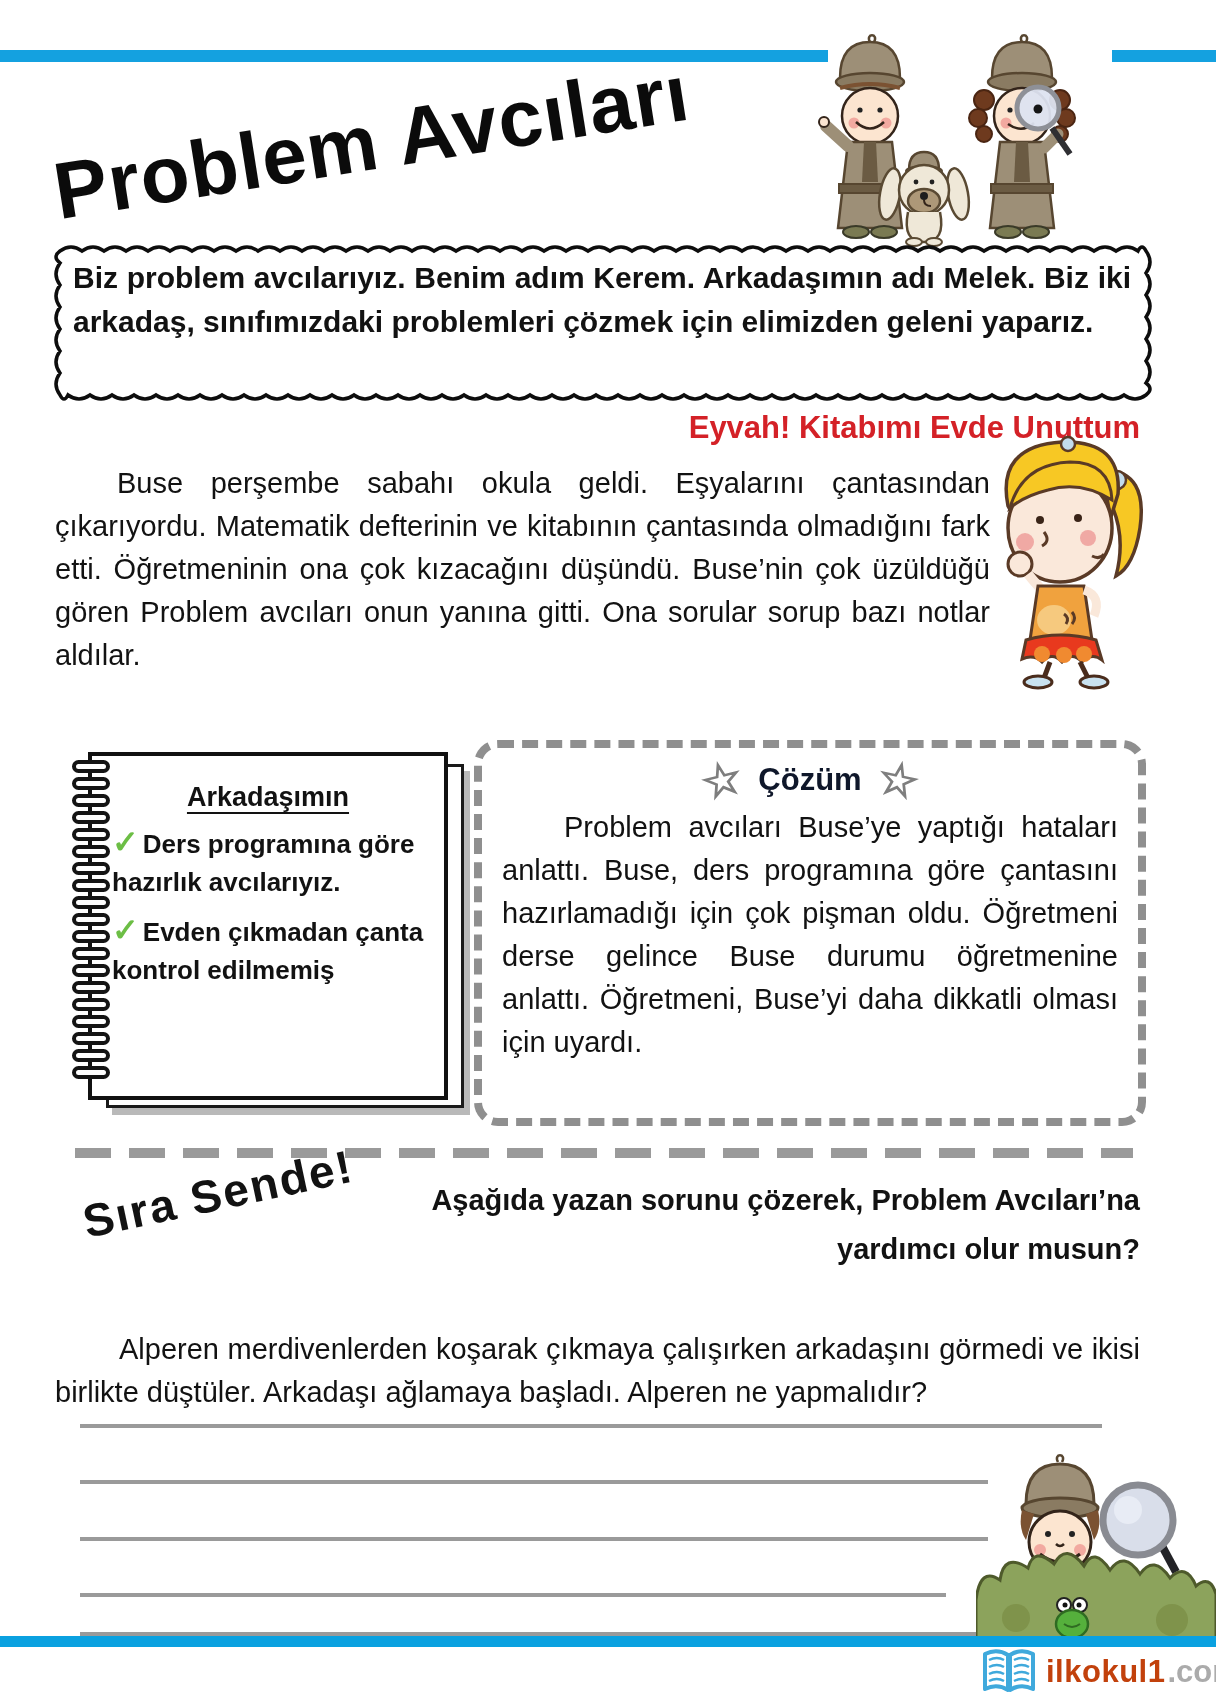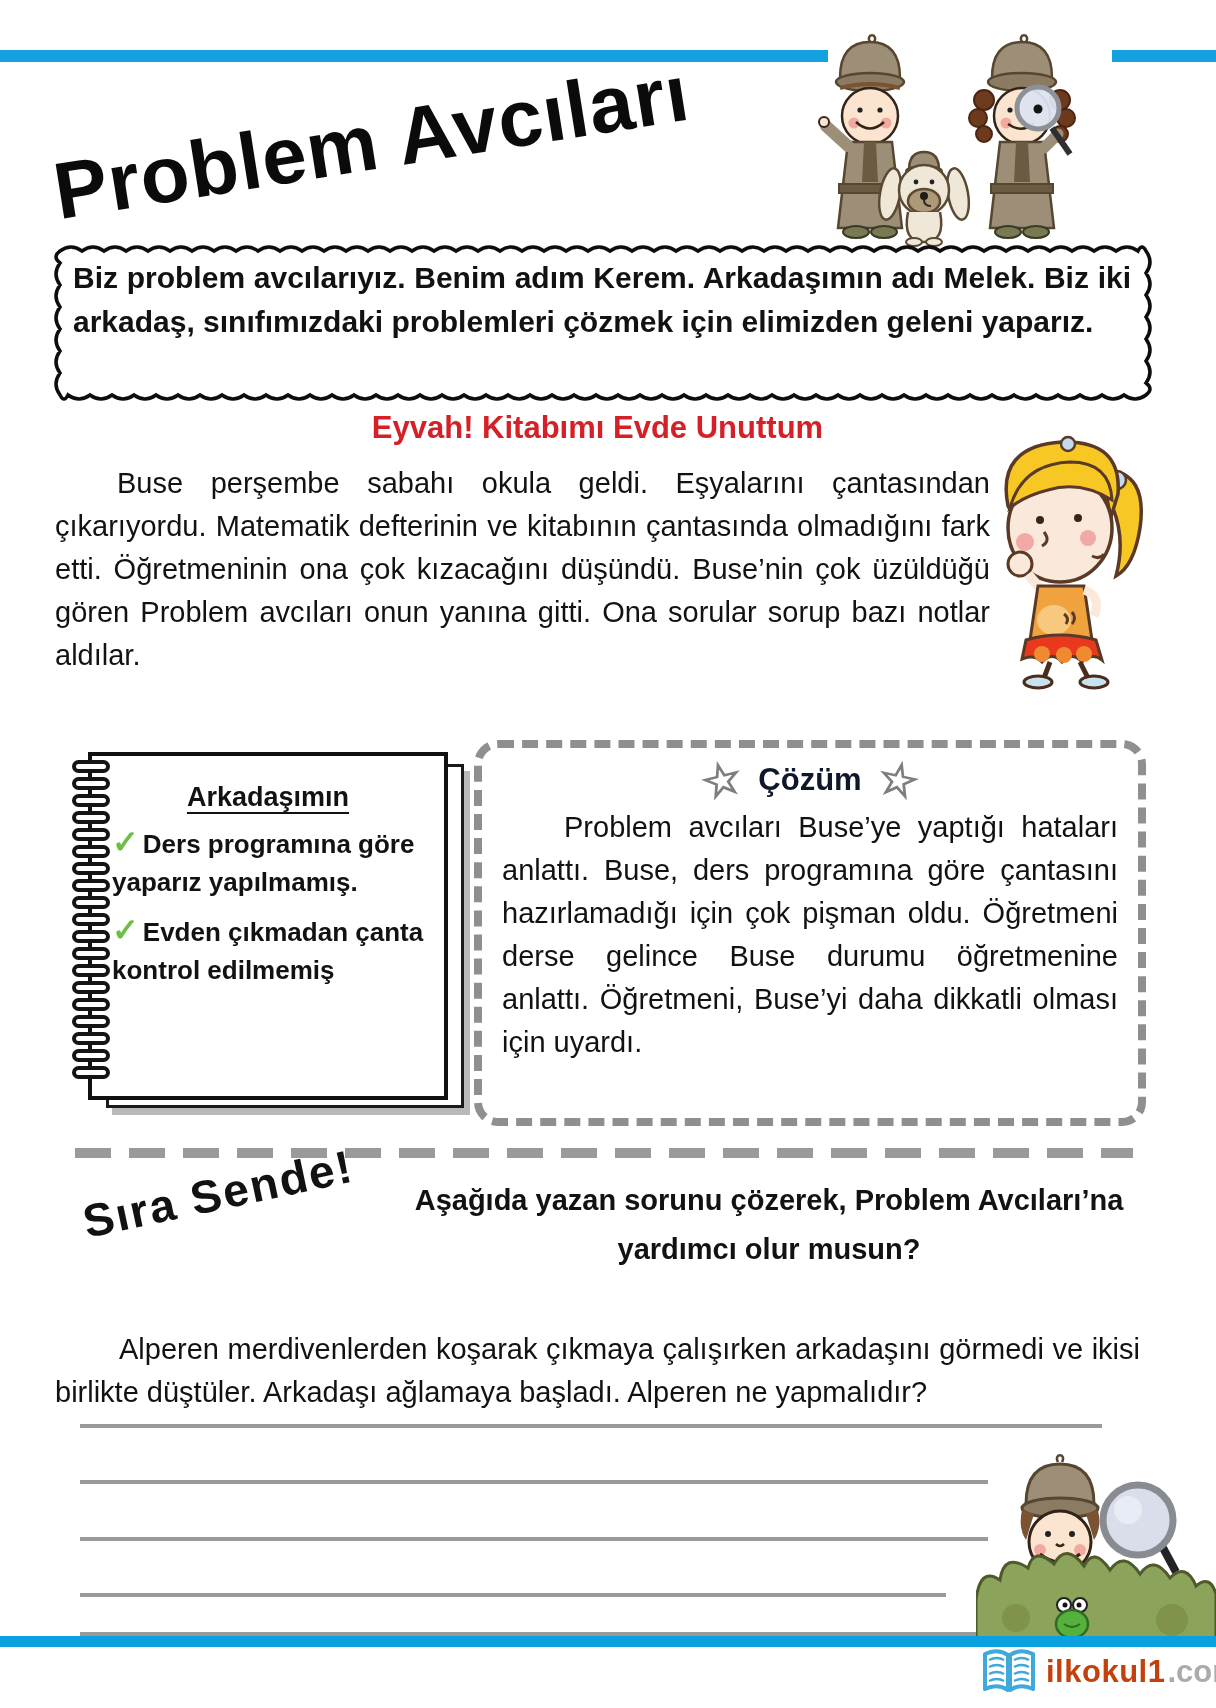--- a/index.html
+++ b/index.html
@@ -15,21 +15,21 @@
     transform:rotate(-9deg);transform-origin:left bottom;white-space:nowrap;
   }
   
   .intro-box{left:55px;top:246px;width:1096px;height:154px}
   .intro-box svg{position:absolute;left:0;top:0;overflow:visible}
   .intro-text{
     position:absolute;left:18px;top:10px;width:1058px;
     font-size:30px;font-weight:bold;line-height:44px;text-align:justify;
   }
   .story-heading{
-    left:55px;top:410px;width:1085px;text-align:center;
+    left:55px;top:410px;width:1085px;text-align:right;
     color:#D42127;font-size:31px;font-weight:bold;
   }
   .bodytext{font-size:29px;font-weight:normal;line-height:43px;text-align:justify}
   .indent{text-indent:62px}
   
   .notebook{left:88px;top:752px;width:380px;height:356px}
   .nb-back{position:absolute;left:18px;top:12px;width:352px;height:338px;
     background:#ffffff;border:3px solid #1a1a1a;box-shadow:6px 7px 0 #b9b9b9}
   .nb-front{position:absolute;left:0;top:0;width:352px;height:340px;
     background:#ffffff;border:4px solid #111}
@@ -46,21 +46,21 @@
   .sol-title{color:#0f172a;font-size:31px;font-weight:bold}
   .star{color:#7e7e7e;font-size:46px;line-height:46px;font-weight:bold}
   .star-l{transform:rotate(-14deg)}
   .star-r{transform:rotate(12deg)}
   
   .divider{left:75px;top:1148px;width:1058px;height:10px;
     background:repeating-linear-gradient(90deg,#9a9a9a 0 36px,transparent 36px 54px)}
   .your-turn{
     left:78px;top:1196px;font-size:46px;font-weight:bold;
     transform:rotate(-12deg);transform-origin:left top;white-space:nowrap;letter-spacing:2px}
-  .prompt{left:398px;top:1176px;width:742px;font-size:29px;font-weight:bold;line-height:49px;text-align:center}
+  .prompt{left:398px;top:1176px;width:742px;font-size:29px;font-weight:bold;line-height:49px;text-align:right}
   
   .ansline{height:4px;background:#9a9a9a}
   
   .footerbar{left:0;top:1636px;width:1216px;height:11px;background:#0AA1E0}
   .logo{left:980px;top:1646px;display:flex;align-items:center;gap:8px}
   .logo-text{font-size:31px;font-weight:bold;color:#c2410c;letter-spacing:.5px}
   .logo-suffix{font-size:31px;font-weight:bold;color:#ABABAB}
   svg{display:block}
 </style>
 </head>
@@ -179,21 +179,21 @@
   <line x1="100" y1="234" x2="108" y2="250" stroke="#4A2C1C" stroke-width="5"></line>
   <ellipse cx="58" cy="254" rx="14" ry="6" fill="#C9E2F0" stroke="#4A2C1C" stroke-width="3"></ellipse>
   <ellipse cx="114" cy="254" rx="14" ry="6" fill="#C9E2F0" stroke="#4A2C1C" stroke-width="3"></ellipse>
 </svg>
 </div>
 
 <div class="abs notebook">
   <div class="nb-back"></div>
   <div class="nb-front">
     <div class="nb-title">Arkadaşımın</div>
-    <div class="nb-item"><span class="check">✓</span><span>Ders programına göre yaparız yapılmamış.</span></div>
+    <div class="nb-item"><span class="check">✓</span><span>Ders programına göre hazırlık avcılarıyız.</span></div>
     <div class="nb-item"><span class="check">✓</span><span>Evden çıkmadan çanta kontrol edilmemiş</span></div>
   </div>
   <div class="nb-spiral">
       <div class="coil"></div>
       <div class="coil"></div>
       <div class="coil"></div>
       <div class="coil"></div>
       <div class="coil"></div>
       <div class="coil"></div>
       <div class="coil"></div>

